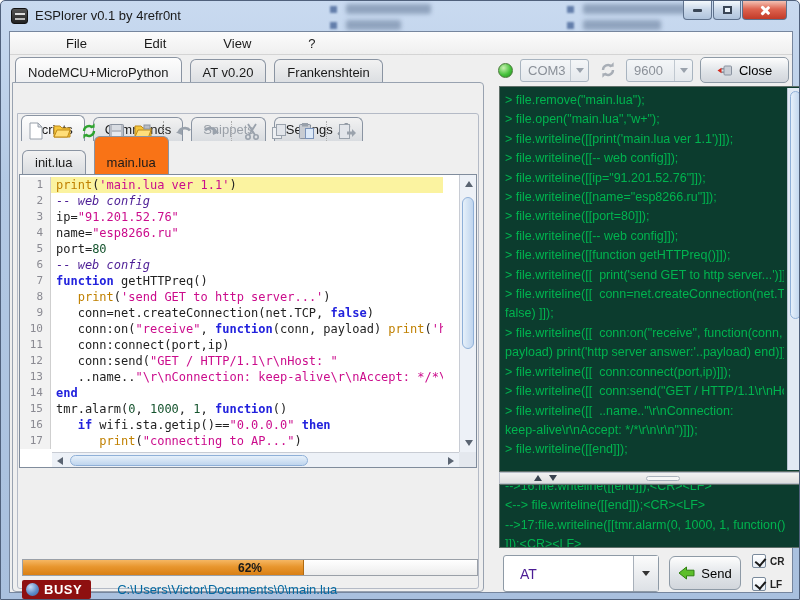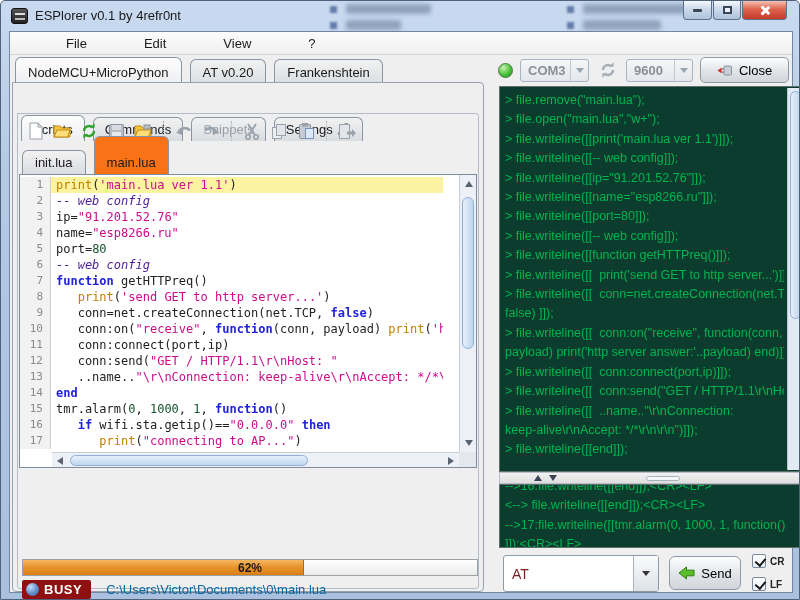--- a/index.html
+++ b/index.html
@@ -76,32 +76,32 @@
   .arr-left { left:5px; top:4px; border-top:4px solid transparent; border-bottom:4px solid transparent; border-right:6px solid #5A6472;}
   .arr-right { right:5px; top:4px; border-top:4px solid transparent; border-bottom:4px solid transparent; border-left:6px solid #5A6472;}
   .sb-thumb { position:absolute; border:1px solid #8FB0D8; border-radius:8px; background:linear-gradient(90deg,#E6F0FA,#BFD5EE);}
   .v-thumb { left:2px; width:12px; top:22px; height:152px; }
   .h-thumb { top:2px; height:11px; left:18px; width:238px; background:linear-gradient(#E6F0FA,#BFD5EE);}
   .t-thumb { left:1.5px; width:11px; top:3px; height:228px; background:linear-gradient(90deg,#E6F0FA,#BFD5EE);}
   
   .progress { position:absolute; left:4px; top:445px; width:456px; height:17px; border:1px solid #9AA0A8; background:linear-gradient(#FFFFFF,#ECECEC); }
   .progress-fill { position:absolute; left:0; top:0; bottom:0; background:linear-gradient(#F6B763,#E8962E 45%,#D97F14); border-right:1px solid #B06A10;}
   .progress-label { position:absolute; left:0; right:0; top:1px; text-align:center; font-size:12px; font-weight:bold; color:#1A1A1A;}
-  .statusrow { position:absolute; left:4px; top:465px; height:20px; display:flex; align-items:center; gap:15px;}
+  .statusrow { position:absolute; left:4px; top:465px; height:20px; display:flex; align-items:center; gap:26px;}
   .busy-badge { display:flex; align-items:center; gap:5px; background:#8E1010; border-radius:2px; padding:2px 9px 2px 4px; }
   .busy-ball { width:13px; height:13px; border-radius:50%; background:radial-gradient(circle at 35% 30%,#C8DCF6,#5E8CC8 55%,#3A62A0); }
   .busy-text { color:#FFF; font-size:13px; font-weight:bold; letter-spacing:.5px;}
   .path-text { font-size:13px; color:#0369a1; }
   
   .serialbar { position:absolute; left:10px; top:2px; height:28px; display:flex; align-items:center; gap:7px;}
   .led { width:15px; height:15px; border-radius:50%; border:1px solid #4A7A3A;
          background:radial-gradient(circle at 35% 30%,#C8F0B0,#47C23C 55%,#1E8A1E); }
   .combo { height:23px; border:1px solid #A8B4C0; border-radius:3px; background:linear-gradient(#F4F6F8,#E4E8EC);
            display:flex; align-items:center; font-size:13px; color:#8A9098; }
-  .combo .val { padding-left:7px; flex:1;font-weight:bold; }
+  .combo .val { padding-left:7px; flex:1; }
   .combo .drop { width:18px; height:100%; border-left:1px solid #C0C8D0; display:flex; align-items:center; justify-content:center;}
   .tri-down { width:0; height:0; border-left:4px solid transparent; border-right:4px solid transparent; border-top:5px solid #9AA2AC;}
   .c-port { width:69px; } .c-baud { width:67px; }
   .iconbtn { width:23px; height:23px; display:flex; align-items:center; justify-content:center;}
   .b-close { position:relative; width:89px; height:26px; border:1px solid #8E9AA6; border-radius:5px;
              background:linear-gradient(#FDFDFD,#E0E4E8 55%,#D2D6DC); display:flex; align-items:center; justify-content:center; gap:6px; font-size:13px;}
   .terminal { position:absolute; left:11px; top:32px; width:304px; height:386px; background:#0C3C2E; border:1px solid #5F6F69; }
   .term-text { position:absolute; left:5px; top:4px; right:18px; bottom:2px; overflow:hidden;
                font-size:12.5px; line-height:19.4px; color:#00B44F; }
   .term-text div { white-space:pre; }
@@ -109,21 +109,21 @@
   .splitbar { position:absolute; left:11px; top:418px; width:304px; height:12px; background:linear-gradient(#F2F2F2,#DEDEDE); border:1px solid #B8BEC8; }
   .split-arrows { position:absolute; left:34px; top:2px; display:flex; gap:7px; }
   .tri-up-s { width:0; height:0; border-left:4px solid transparent; border-right:4px solid transparent; border-bottom:6px solid #3A4450;}
   .tri-down-s { width:0; height:0; border-left:4px solid transparent; border-right:4px solid transparent; border-top:6px solid #3A4450;}
   .split-grip { position:absolute; left:146px; top:3px; width:34px; height:5px; border:1px solid #AAB2BC; border-radius:3px; background:#F6F6F6;}
   .monitor { position:absolute; left:11px; top:430px; width:304px; height:64px; background:#0C3C2E; border:1px solid #5F6F69; overflow:hidden;}
   .mon-text { margin:-8px 0 0 5px; font-size:12.5px; line-height:19.4px; color:#00B44F; }
   .mon-text div { white-space:pre; }
   .cmdrow { position:absolute; left:11px; top:498px; width:304px; height:40px; }
   .cmd-combo { position:absolute; left:4px; top:3px; width:156px; height:37px; border:1px solid #8E9AA6; border-radius:3px; background:#FFF; display:flex;}
-  .cmd-combo .field { flex:1; display:flex; align-items:center; padding-left:8px; font-size:14px; color:#7f1d1d;}
+  .cmd-combo .field { flex:1; display:flex; align-items:center; padding-left:16px; font-size:14px; color:#4c1d95;}
   .cmd-combo .drop { width:25px; border-left:1px solid #A8B0BA; background:linear-gradient(#FBFBFB,#DDE1E6);
                      display:flex; align-items:center; justify-content:center;}
   .cmd-combo .drop .tri-down { border-top-color:#333; }
   .b-sendcmd { position:absolute; left:170px; top:4px; width:72px; height:34px; border:1px solid #8E9AA6; border-radius:6px;
                background:linear-gradient(#FDFDFD,#E0E4E8 55%,#D2D6DC); display:flex; align-items:center; justify-content:center; gap:6px; font-size:13px;}
   .checks { position:absolute; left:253px; top:2px; }
   .check-item { display:flex; align-items:center; gap:4px; margin-bottom:9px; }
   .cb { width:14px; height:14px; border:1px solid #7A8A9C; border-radius:2px; background:linear-gradient(#FFF,#E8EEF6); position:relative;}
   .cb.checked::after { content:''; position:absolute; left:3.5px; top:0.5px; width:5px; height:8px;
                        border:solid #1A1A1A; border-width:0 2px 2px 0; transform:rotate(40deg);}

